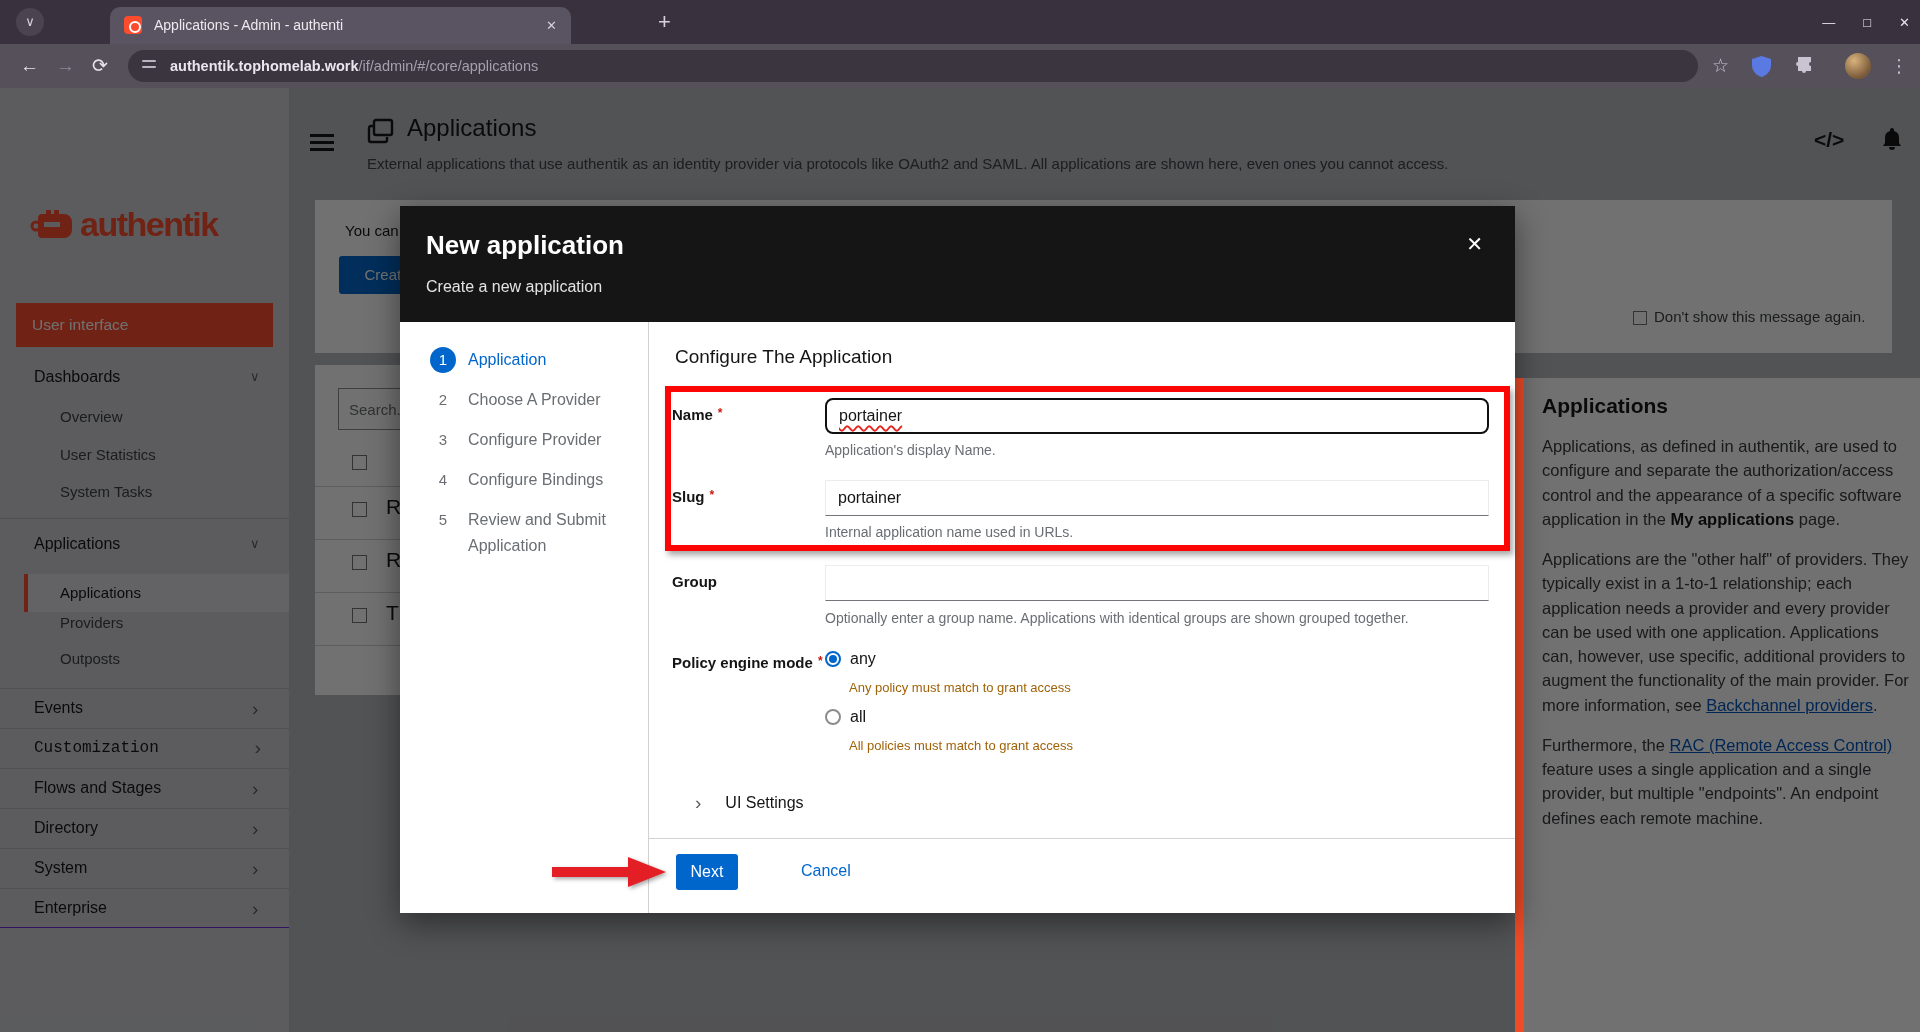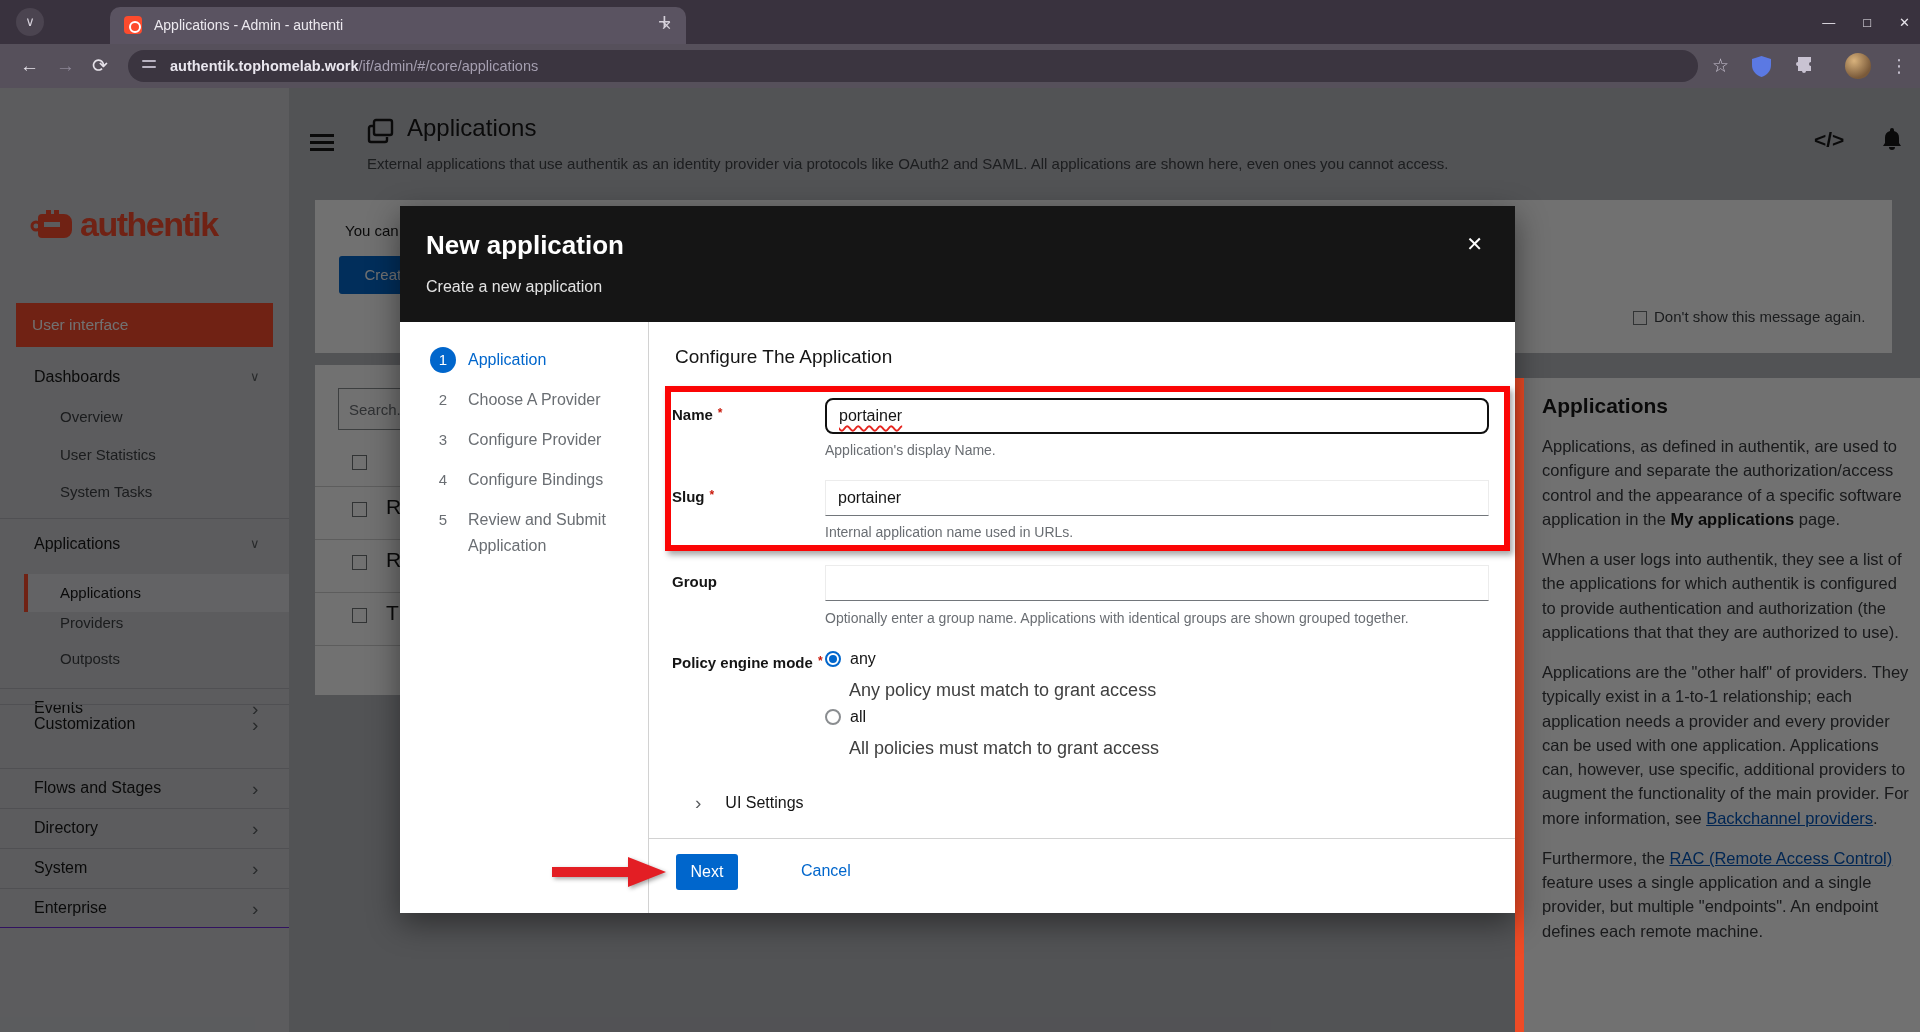--- a/index.html
+++ b/index.html
@@ -3,21 +3,21 @@
 <meta charset="utf-8">
 <style>
   * { margin:0; padding:0; box-sizing:border-box; }
   body { font-family:"Liberation Sans", sans-serif; background:#222; }
   #screen { position:relative; width:1920px; height:1032px; overflow:hidden; background:#b9bac0; }
 
   
   .tabstrip { position:absolute; left:0; top:0; width:1920px; height:44px; background:#39323e; }
   .tab-menu-circle { position:absolute; left:16px; top:8px; width:28px; height:28px; border-radius:50%;
     background:#4b4450; color:#d5d0da; font-size:13px; text-align:center; line-height:27px; }
-  .tab { position:absolute; left:110px; top:7px; width:576px; height:37px; background:#5a5361;
+  .tab { position:absolute; left:110px; top:7px; width:461px; height:37px; background:#5a5361;
     border-radius:10px 10px 0 0; color:#ece9ef; }
   .tab .favicon { position:absolute; left:14px; top:9px; width:18px; height:18px; border-radius:4px; background:#fd4b2d; }
   .tab .favicon::after { content:""; position:absolute; left:5px; top:5px; width:8px; height:8px; border-radius:50%; border:2px solid #fff; }
   .tab .tab-title { position:absolute; left:44px; top:0; width:440px; line-height:37px; font-size:14px;
     white-space:nowrap; overflow:hidden; }
   .tab .tab-close { position:absolute; right:14px; top:0; line-height:37px; font-size:13px; color:#d5d0da; }
   .newtab { position:absolute; left:658px; top:6px; font-size:22px; color:#d5d0da; line-height:32px; }
   .win-controls { position:absolute; right:10px; top:0; height:44px; display:flex; gap:28px; align-items:center; color:#e8e5ec; font-size:13px; }
   .toolbar { position:absolute; left:0; top:44px; width:1920px; height:44px; background:#56505b; }
   .nav-glyph { position:absolute; top:0; line-height:44px; font-size:19px; color:#e6e2ea; }
@@ -107,21 +107,21 @@
     background:#fff; display:flex; align-items:center; padding:0 12px; font-size:16px; color:#151515; }
   .input-focus .val { text-decoration:underline wavy #e5251f 1.5px; text-underline-offset:4px; }
   .input-plain { position:absolute; left:176px; width:664px; height:36px; border:1px solid #ececec;
     border-bottom:1px solid #72767b; background:#fff; display:flex; align-items:center; padding:0 12px;
     font-size:16px; color:#151515; }
   .radio-row { position:absolute; left:176px; display:flex; align-items:center; gap:9px; }
   .radio { width:16px; height:16px; border-radius:50%; border:2px solid #8a8d90; position:relative; background:#fff; }
   .radio.checked { border-color:#0066cc; }
   .radio.checked::after { content:""; position:absolute; left:2px; top:2px; width:8px; height:8px; border-radius:50%; background:#0066cc; }
   .radio-label { font-size:16px; color:#151515; }
-  .radio-helper { position:absolute; left:200px; font-size:18px; color:#404040; }
+  .radio-helper { position:absolute; left:200px; font-size:13px; color:#a16207; }
   .ui-settings { position:absolute; left:46px; top:470px; display:flex; align-items:center; gap:24px; }
   .ui-settings .chev { font-size:19px; color:#5a5d60; }
   .ui-settings .lbl { font-size:16px; color:#151515; }
   .footer-divider { position:absolute; left:0; top:516px; width:100%; height:1px; background:#d2d2d2; }
   .next-btn { position:absolute; left:27px; top:532px; width:62px; height:36px; background:#0066cc; color:#fff;
     font-size:16px; text-align:center; line-height:36px; border-radius:3px; }
   .cancel-link { position:absolute; left:152px; top:540px; font-size:16px; color:#0066cc; }
 
   
   .anno-box { position:absolute; left:665px; top:386px; width:845px; height:165px; border:6px solid #fb0505; z-index:20;
@@ -198,21 +198,21 @@
     <div class="active-sub">
       <span>Applications</span>
     </div>
     <span class="nav-sub" style="top:526px;">Providers</span>
     <span class="nav-sub" style="top:562px;">Outposts</span>
 
     <div class="collapsed-row" style="top:600px;">
       <span class="nav-label">Events</span>
       <span class="nav-chevron-r">›</span>
     </div>
-    <div class="collapsed-row" style="top:616px;">
+    <div class="collapsed-row" style="top:640px;font-family:Liberation Mono, monospace;">
       <span class="nav-label">Customization</span>
       <span class="nav-chevron-r">›</span>
     </div>
     <div class="collapsed-row" style="top:680px;">
       <span class="nav-label">Flows and Stages</span>
       <span class="nav-chevron-r">›</span>
     </div>
     <div class="collapsed-row" style="top:720px;">
       <span class="nav-label">Directory</span>
       <span class="nav-chevron-r">›</span>
@@ -267,21 +267,20 @@
     <div class="row-line" style="top:227px;"></div>
     <span class="row-check" style="top:243px;"></span>
     <span class="row-letter" style="top:236px;">T</span>
     <div class="row-line" style="top:280px;"></div>
   </div>
 
   <div class="drawer">
     <div class="drawer-inner">
       <h3>Applications</h3>
       <p><span>Applications, as defined in authentik, are used to configure and separate the authorization/access control and the appearance of a specific software application in the </span><b>My applications</b><span> page.</span></p>
-      <p>When a user logs into authentik, they see a list of the applications for which authentik is configured to provide authentication and authorization (the applications that that they are authorized to use).</p>
       <p><span>Applications are the "other half" of providers. They typically exist in a 1-to-1 relationship; each application needs a provider and every provider can be used with one application. Applications can, however, use specific, additional providers to augment the functionality of the main provider. For more information, see </span><a>Backchannel providers</a><span>.</span></p>
       <p><span>Furthermore, the </span><a>RAC (Remote Access Control)</a><span> feature uses a single application and a single provider, but multiple "endpoints". An endpoint defines each remote machine.</span></p>
     </div>
   </div>
 
   <div class="backdrop"></div>
   <div class="drawer-accent"></div>
 
   <div class="modal">
     <div class="modal-header">

